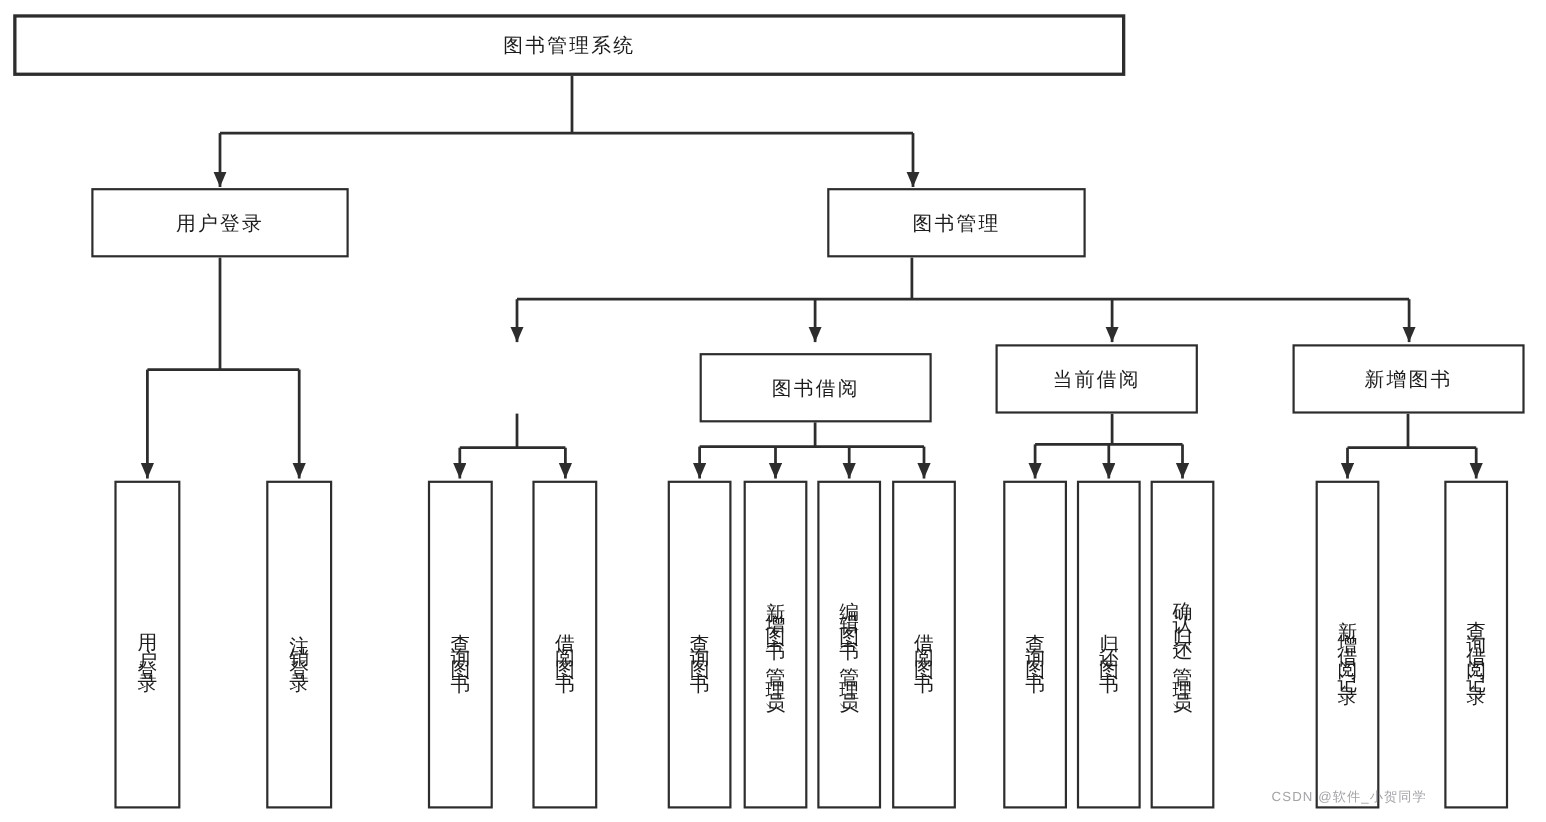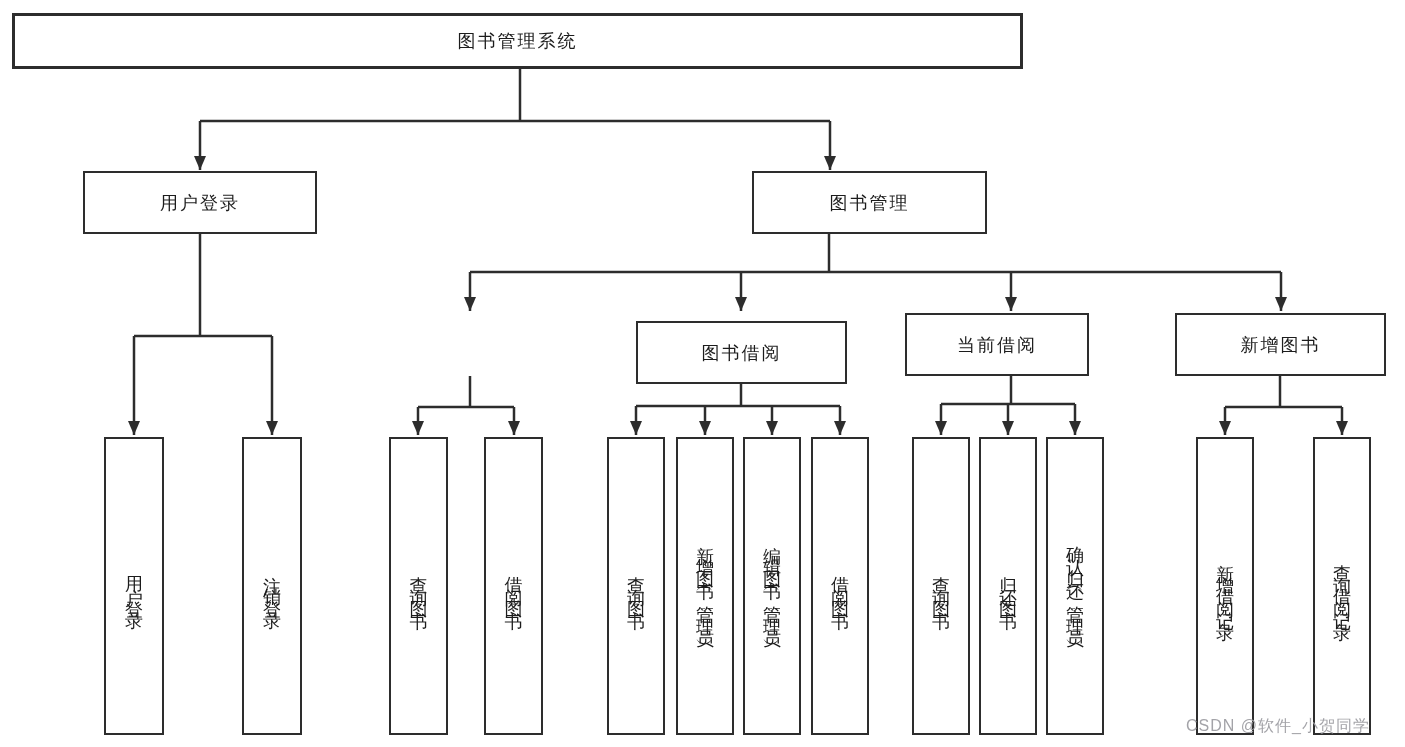--- a/index.html
+++ b/index.html
@@ -33,23 +33,23 @@
   .vbox .vtext {
     writing-mode: vertical-rl;
     text-orientation: mixed;
     font-size: 18px;
     line-height: 1;
     letter-spacing: 12px;
     white-space: nowrap;
   }
   .watermark {
     position: absolute;
-    left: 1186px;
+    left: 1156px;
     top: 716px;
-    font-size: 16px;
+    font-size: 12px;
     letter-spacing: 1px;
     color: rgba(158, 158, 163, 0.95);
     z-index: 6;
     white-space: nowrap;
   }
 </style>
 </head>
 <body>
 
 <div class="stage">

